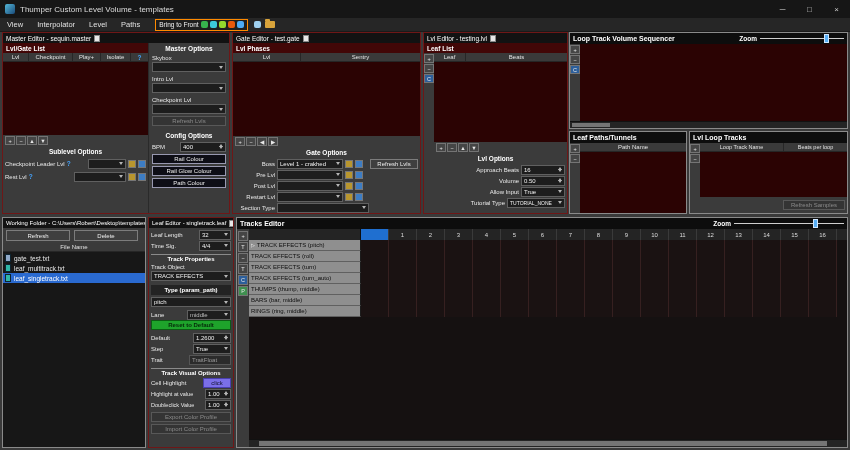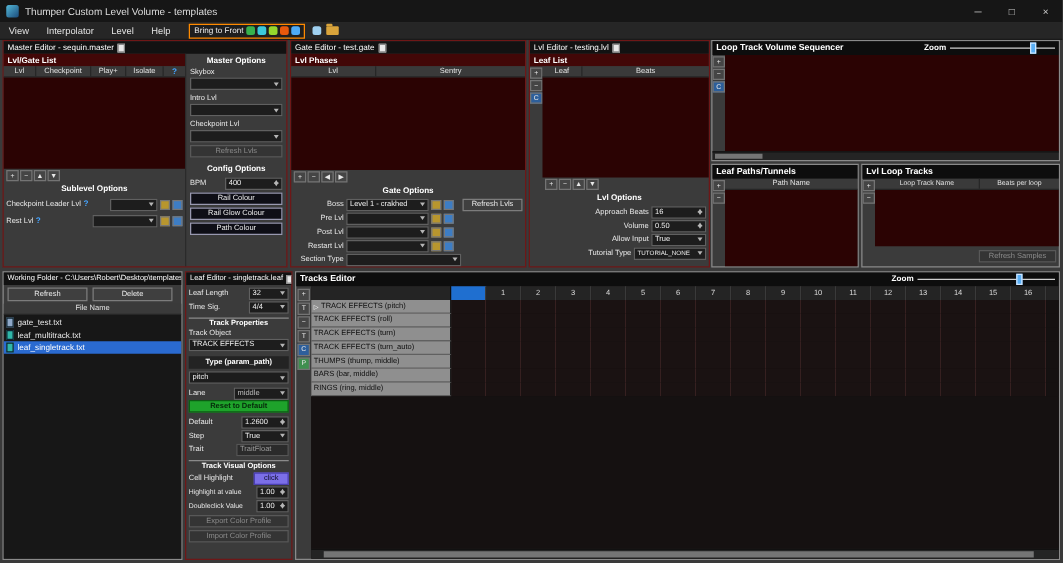--- a/index.html
+++ b/index.html
@@ -88,21 +88,21 @@
     <div class="winbtn">─</div>
     <div class="winbtn">□</div>
     <div class="winbtn">×</div>
   </div>
 </div>
 
 <div class="menubar">
   <span class="mitem">View</span>
   <span class="mitem">Interpolator</span>
   <span class="mitem">Level</span>
-  <span class="mitem">Help</span>
+  <span class="mitem">Paths</span>
   <div class="btf">
     <span>Bring to Front</span>
     <span class="bchip" style="background:#37b24d"></span>
     <span class="bchip" style="background:#3bc9db"></span>
     <span class="bchip" style="background:#94d82d"></span>
     <span class="bchip" style="background:#e8590c"></span>
     <span class="bchip" style="background:#4dabf7"></span>
   </div>
   <span class="bchip" style="background:#9fd0f0;margin-left:6px"></span>
   <span class="folder"></span>

